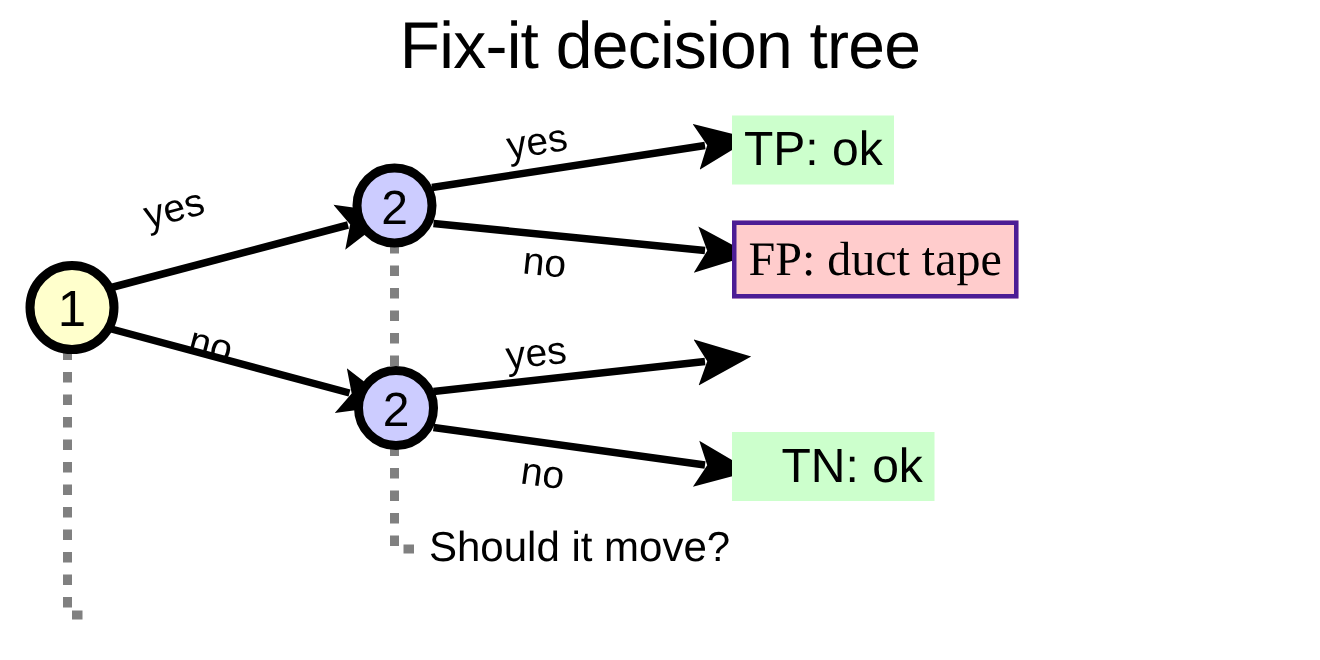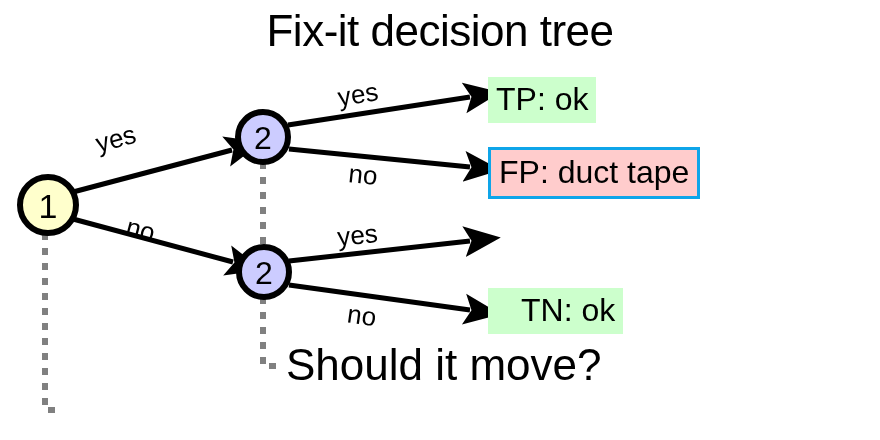--- a/index.html
+++ b/index.html
@@ -42,26 +42,26 @@
 
   
   .outcome{
     position:absolute;
     font-size:32px;line-height:40px;
     color:#000;white-space:nowrap;
     padding:2px 8px 4px 8px;
     box-sizing:border-box;
   }
   .outcome.green{background:#ccffcc;}
-  .outcome.pink{background:#ffcccc;border:3px solid #0ea5e9;}
+  .outcome.pink{background:#ffcccc;border:3px solid #4c1d95;font-family:Liberation Serif, serif;}
 
   
   .annot{
     position:absolute;
-    font-size:44px;line-height:42px;
+    font-size:28px;line-height:42px;
     color:#000;white-space:nowrap;
   }
 </style>
 </head>
 <body>
 
 <div id="stage">
 
   <div class="title">Fix-it decision tree</div>
 

